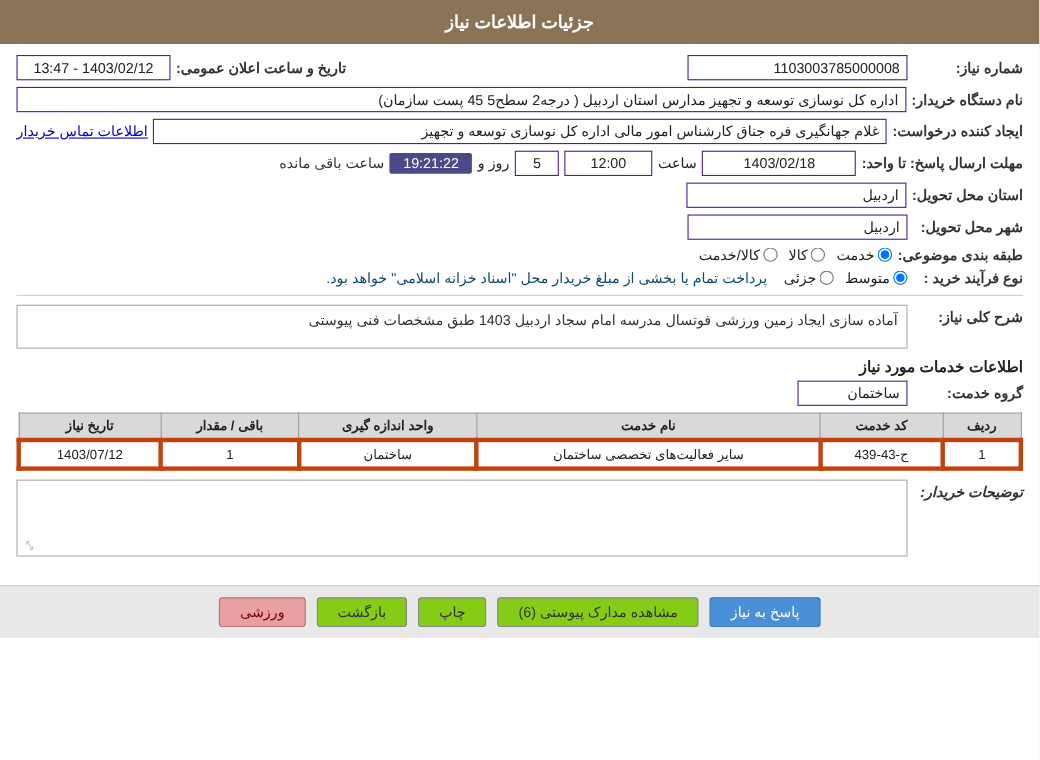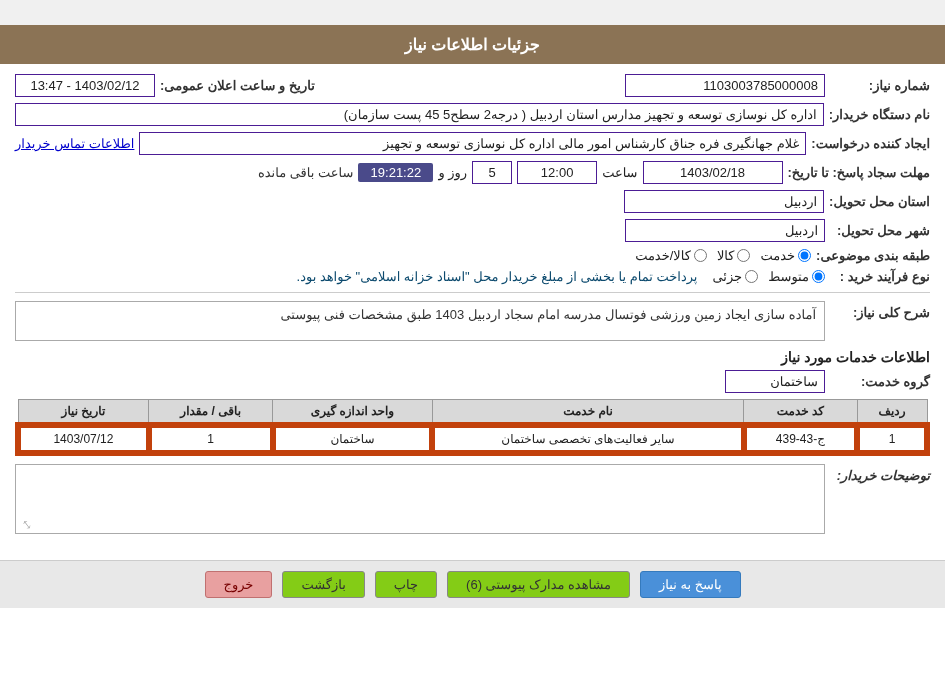--- a/index.html
+++ b/index.html
@@ -16,21 +16,20 @@
       background: #fff;
       margin: 0 auto;
     }
     .header-bar {
       background: #8B7355;
       color: #fff;
       text-align: center;
       padding: 10px;
       font-size: 16px;
       font-weight: bold;
-      margin-top: 25px;
     }
     .content {
       padding: 10px 15px;
     }
     .form-row {
       display: flex;
       align-items: center;
       margin-bottom: 6px;
       gap: 5px;
     }
@@ -113,21 +112,21 @@
     }
     table.data-table th {
       background: #d9d9d9;
       border: 1px solid #999;
       padding: 4px 8px;
       text-align: center;
       font-weight: bold;
       font-size: 12px;
     }
     table.data-table td {
-      border: 6px solid #c2410c;
+      border: 4px solid #c2410c;
       padding: 4px 8px;
       text-align: center;
       font-size: 12px;
     }
     table.data-table tr:nth-child(even) td {
       background: #f9f9f9;
     }
     .desc-box {
       border: 1px solid #aaa;
       min-height: 70px;
@@ -227,21 +226,21 @@
       <div class="field-box wide">اداره کل نوسازی   توسعه و تجهیز مدارس استان اردبیل ( درجه2  سطح5  45  پست سازمان)</div>
     </div>
 
     <div class="form-row">
       <span class="label">ایجاد کننده درخواست:</span>
       <div class="field-box wide">غلام جهانگیری فره جناق کارشناس امور مالی اداره کل نوسازی   توسعه و تجهیز</div>
       <span class="link-text">اطلاعات تماس خریدار</span>
     </div>
 
     <div class="form-row">
-      <span class="label">مهلت سجاد پاسخ: تا تاریخ:</span>
+      <span class="label">مهلت ارسال پاسخ: تا واحد:</span>
       <div class="field-box date">1403/02/18</div>
       <span style="white-space:nowrap;">ساعت</span>
       <div class="field-box small" style="text-align:center;">12:00</div>
       <div class="field-box small" style="text-align:center; min-width:40px;">5</div>
       <span style="white-space:nowrap;">روز و</span>
       <div class="time-display">19:21:22</div>
       <span style="white-space:nowrap;" class="remaining-time">ساعت باقی مانده</span>
     </div>
 
     <div class="form-row">
@@ -331,15 +330,15 @@
         <span class="resize-handle">⤡</span>
       </div>
     </div>
   </div>
 
   <div class="footer-buttons">
     <button class="btn btn-primary">پاسخ به نیاز</button>
     <button class="btn btn-secondary">مشاهده مدارک پیوستی (6)</button>
     <button class="btn btn-secondary">چاپ</button>
     <button class="btn btn-secondary">بازگشت</button>
-    <button class="btn btn-exit">خروج</button>
+    <button class="btn btn-exit">ورزشی</button>
   </div>
 </div>
 
 </body></html>

